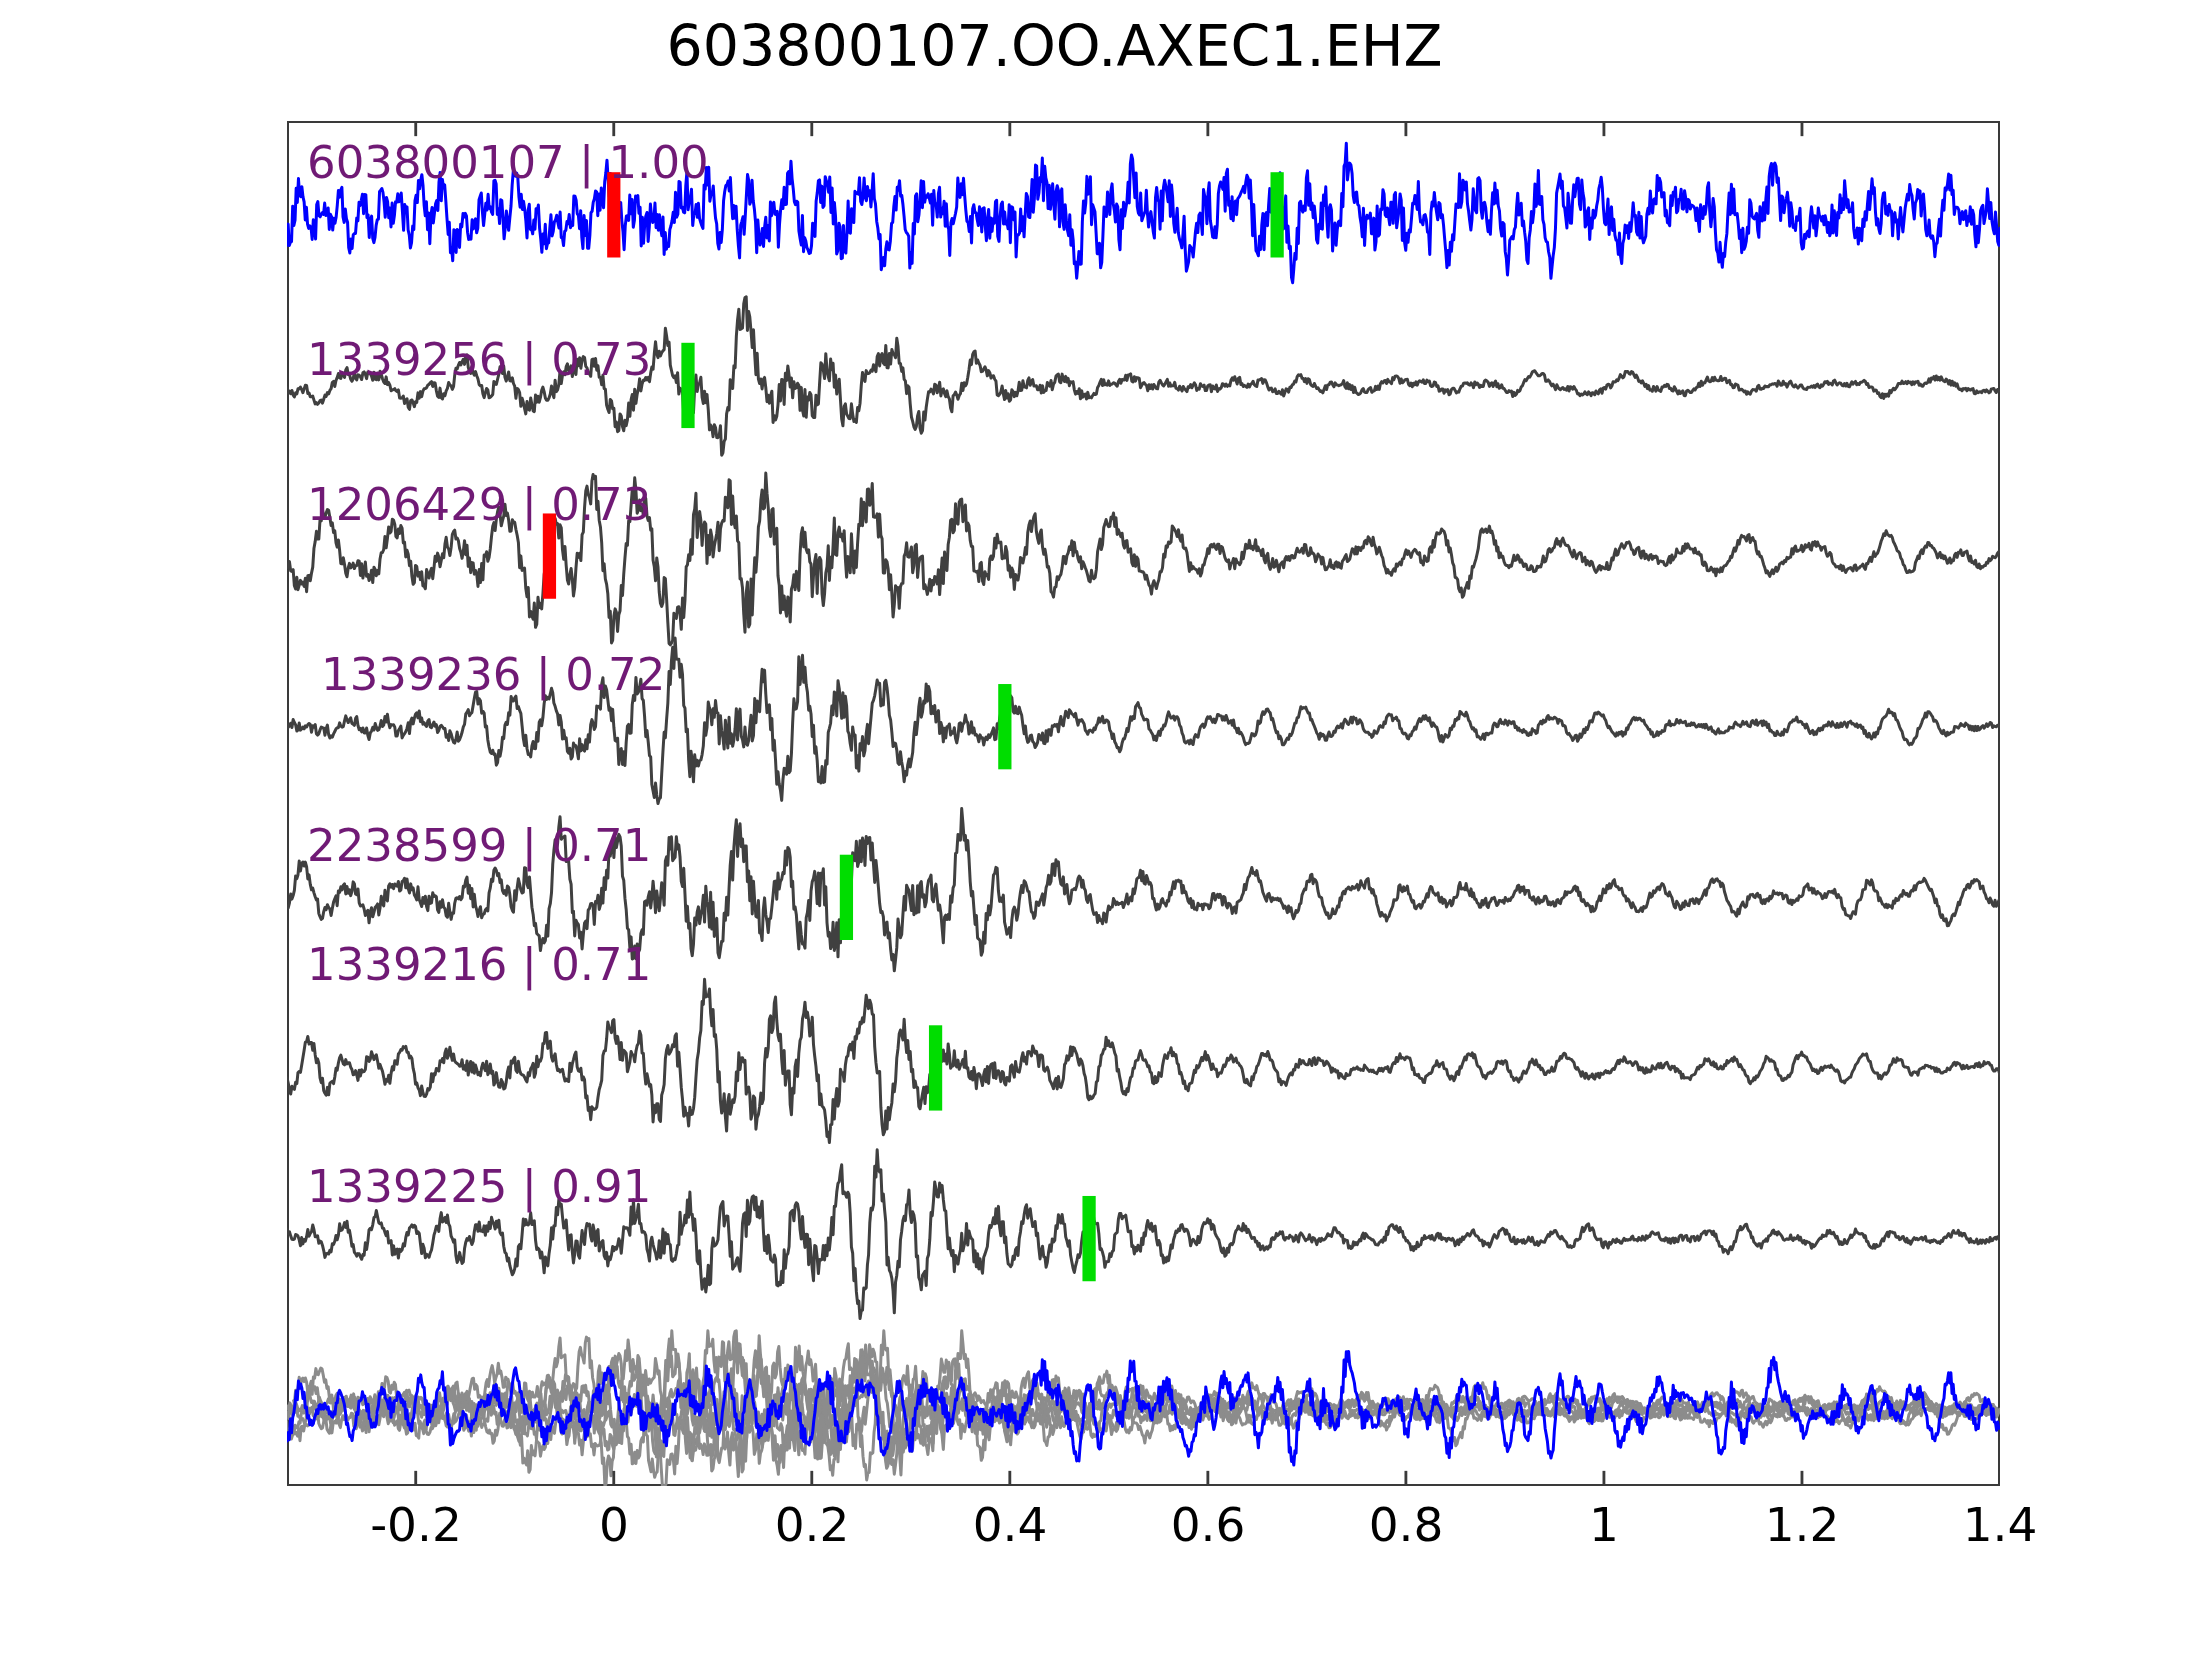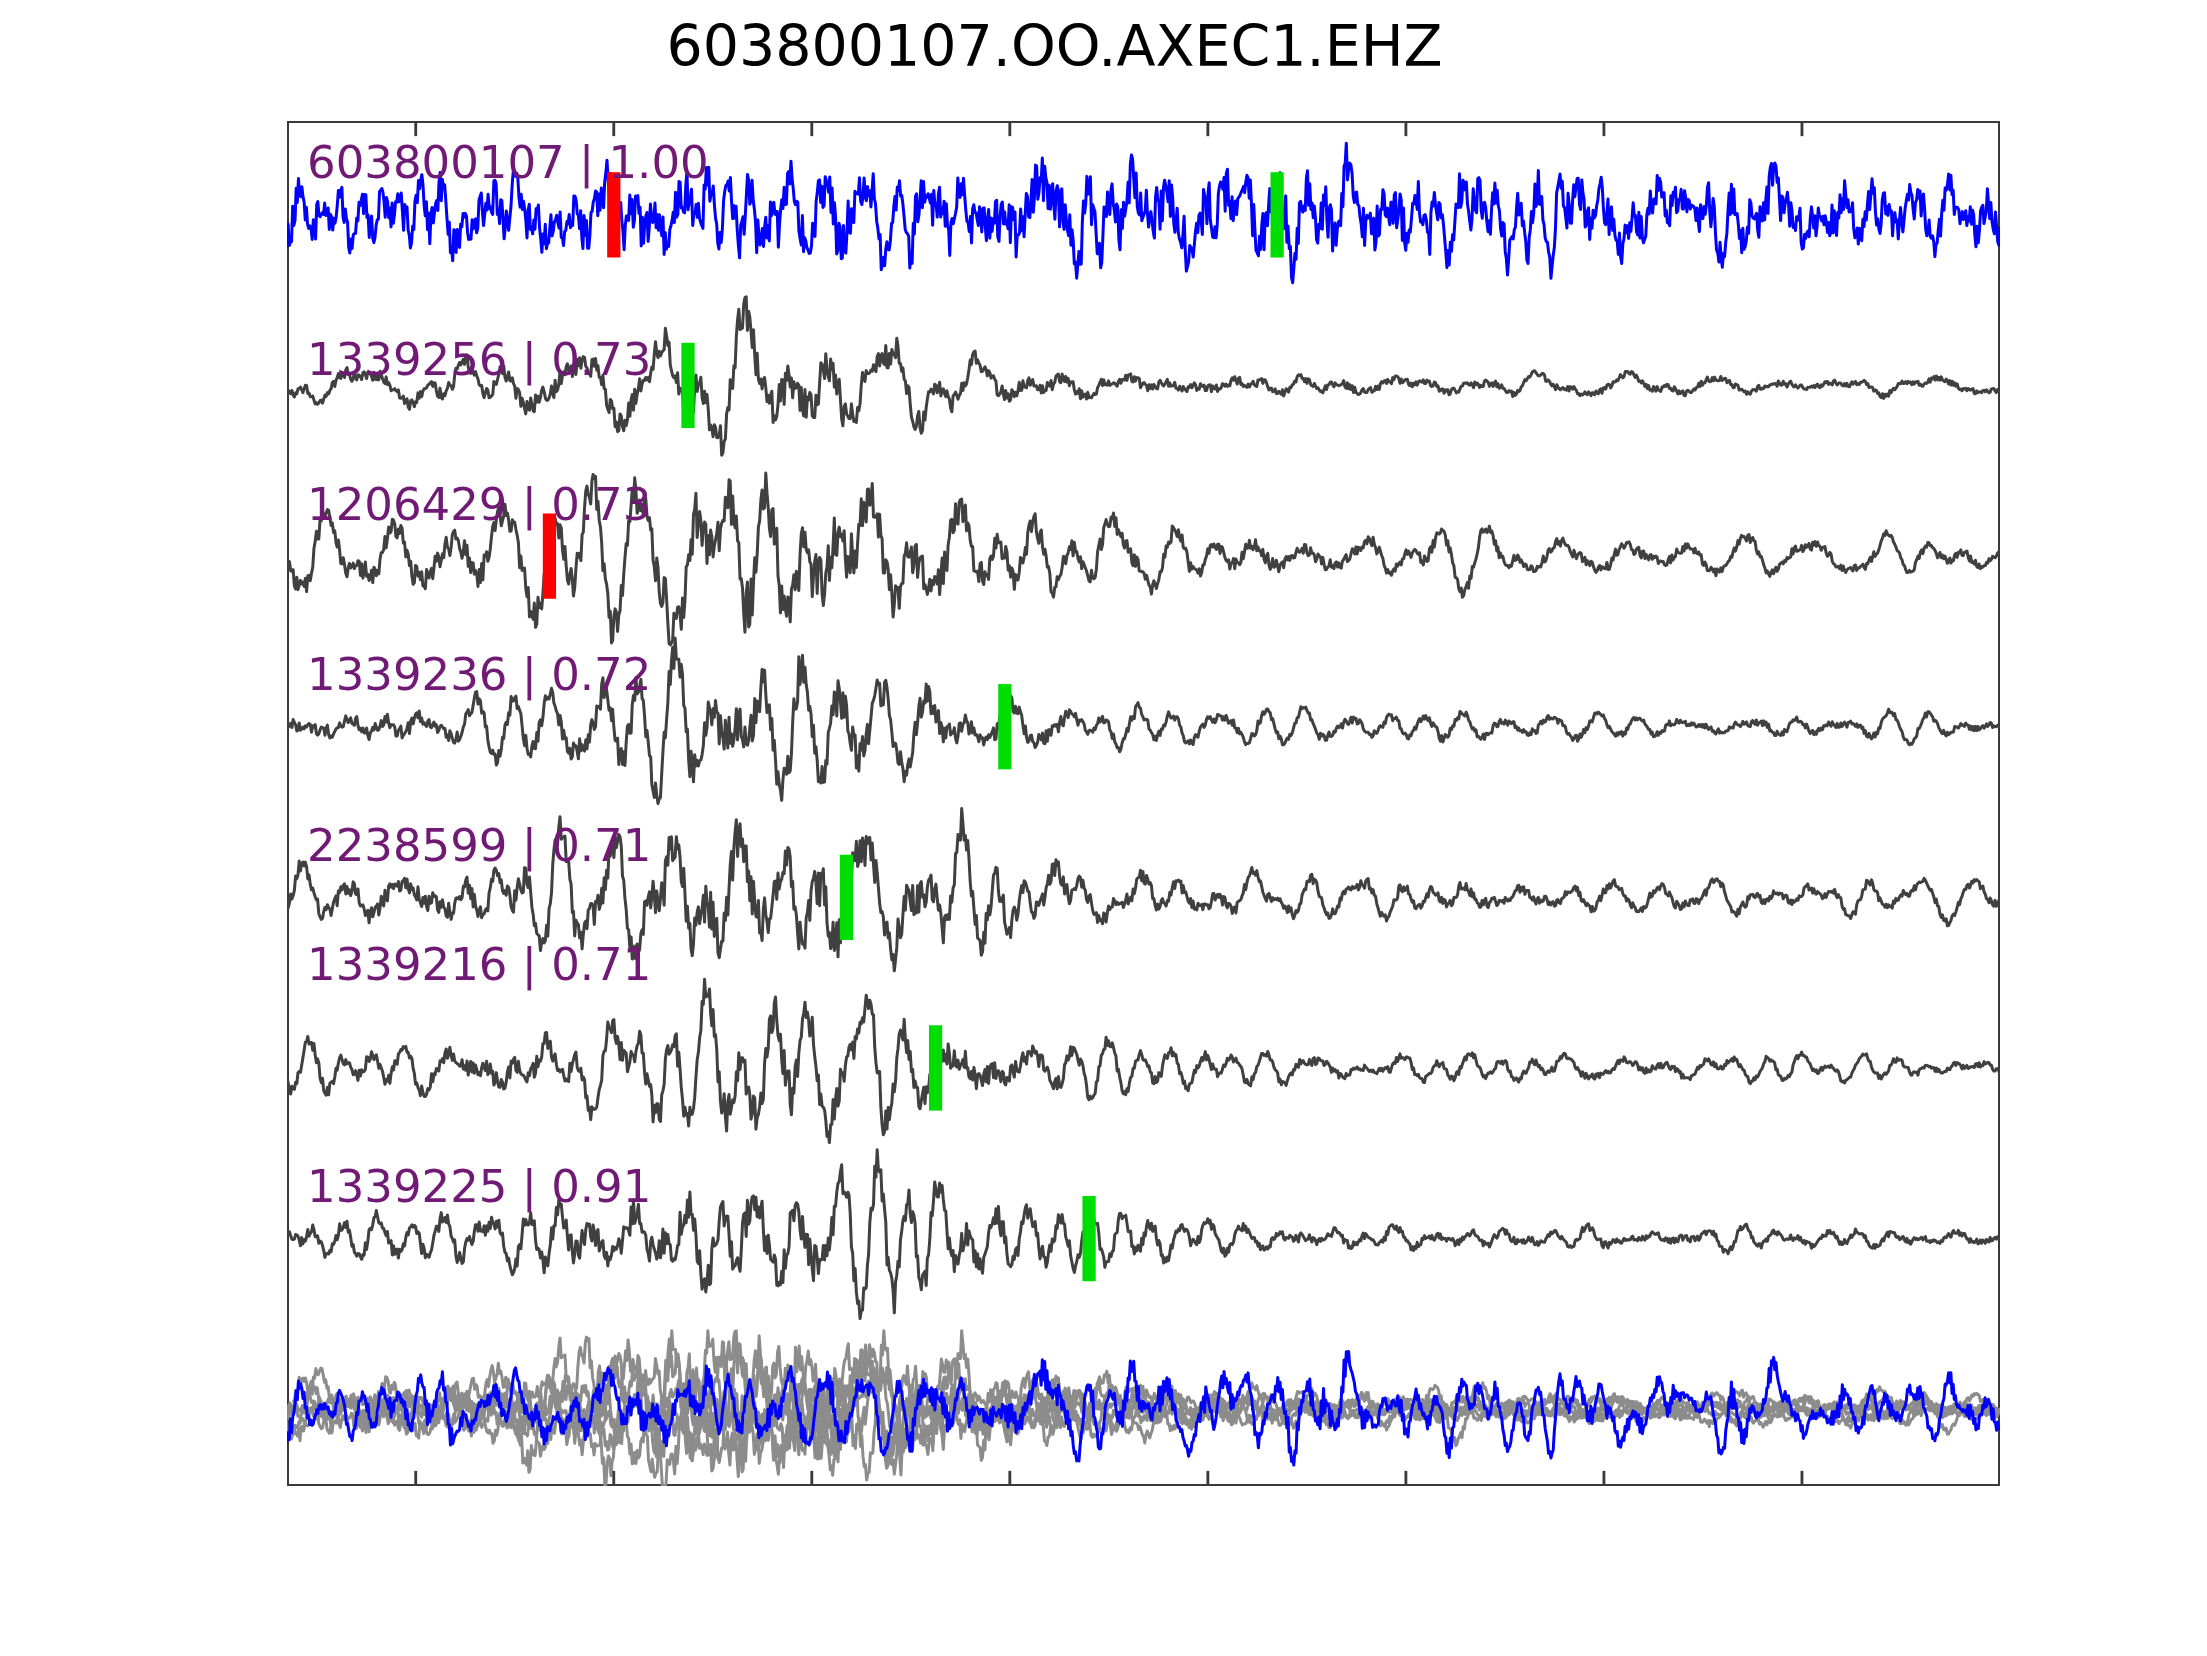--- a/index.html
+++ b/index.html
@@ -130,21 +130,32 @@
         <line x1="1600.7514450867054" x2="1600.7514450867054" y1="0" y2="16" stroke="#3a3a3a" stroke-width="3"></line>
         <line x1="1810" x2="1810" y1="1442" y2="1426" stroke="#3a3a3a" stroke-width="3"></line>
         <line x1="1810" x2="1810" y1="0" y2="16" stroke="#3a3a3a" stroke-width="3"></line>
       </svg>
   </div>
 
   <div id="labels-layer">
       <div class="trace-label" style="left: 307px; top: 136px;">603800107 | 1.00</div>
       <div class="trace-label" style="left: 307px; top: 307px; margin-top: 26px;">1339256 | 0.73</div>
       <div class="trace-label" style="left: 307px; top: 478px;">1206429 | 0.73</div>
-      <div class="trace-label" style="left: 307px; top: 648px;">1339236 | 0.72</div>
+      <div class="trace-label" style="left: 321px; top: 648px;">1339236 | 0.72</div>
       <div class="trace-label" style="left: 307px; top: 819px;">2238599 | 0.71</div>
       <div class="trace-label" style="left: 307px; top: 938px;">1339216 | 0.71</div>
       <div class="trace-label" style="left: 307px; top: 1160px;">1339225 | 0.91</div>
     </div>
 
+  <div id="x-ticklabels">
+      <div class="xtick-label" style="left: 129px;">-0.2</div>
+      <div class="xtick-label" style="left: 327px;">0</div>
+      <div class="xtick-label" style="left: 525px;">0.2</div>
+      <div class="xtick-label" style="left: 723px;">0.4</div>
+      <div class="xtick-label" style="left: 921px;">0.6</div>
+      <div class="xtick-label" style="left: 1119px;">0.8</div>
+      <div class="xtick-label" style="left: 1317px;">1</div>
+      <div class="xtick-label" style="left: 1515px;">1.2</div>
+      <div class="xtick-label" style="left: 1713px;">1.4</div>
+    </div>
 
 </div>
 
 
 </body></html>

